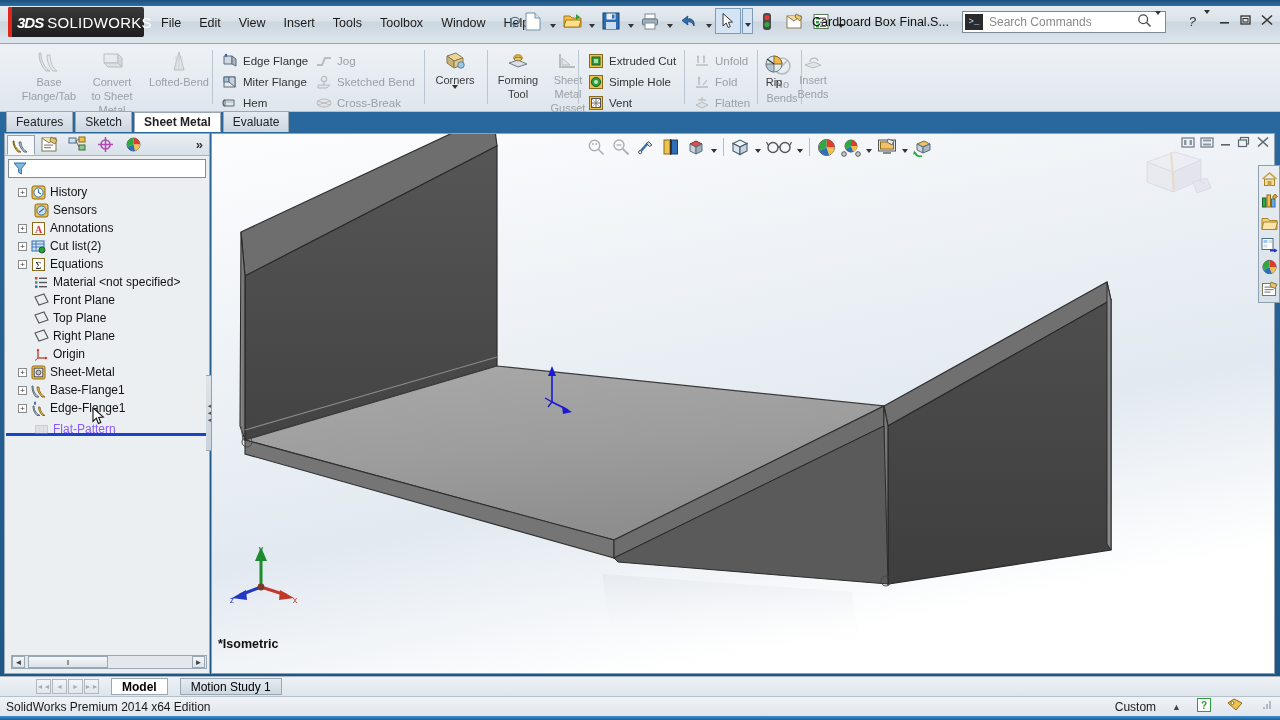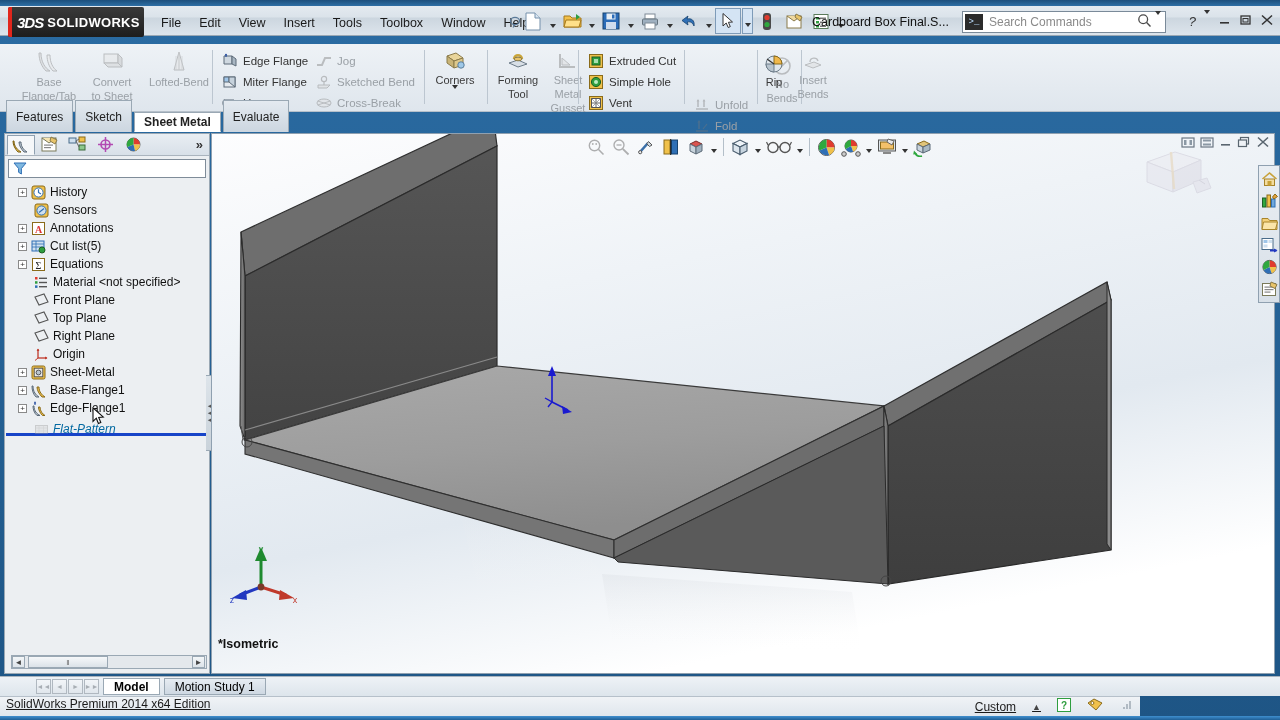--- a/index.html
+++ b/index.html
@@ -8,41 +8,41 @@
     font-family: "Liberation Sans", sans-serif;
     font-size: 12px;
     overflow: hidden;
     background: #fff;
   }
   #app { position: relative; width: 1280px; height: 720px; overflow: hidden;
          background: linear-gradient(#2b6ca3, #1e5585); }
 
   
   .titlebar {
-    position: absolute; left: 0; top: 0; width: 1280px; height: 36px;
+    position: absolute; left: 0; top: 0; width: 1280px; height: 44px;
     background: linear-gradient(#e9eef3 0%, #dbe3ea 48%, #ccd6df 52%, #dde5ec 100%);
     border-bottom: 1px solid #9aa8b4;
   }
   .title-strip-top {
     position: absolute; left:0; top:0; width:1280px; height:6px;
     background: linear-gradient(#1c4f7c, #2e6fa5);
   }
   .logo {
     position: absolute; left: 8px; top: 7px; width: 136px; height: 30px;
     background: linear-gradient(#3a3a3a, #1d1d1d);
     border-radius: 2px;
     display: flex; align-items: center; gap: 4px; padding-left: 5px;
   }
   .logo-mark {
     color: #fff; font-weight: bold; font-style: italic; font-size: 15px;
     letter-spacing: -1px; padding-left: 4px;
   }
   .logo-red { position:absolute; left:0; top:0; width:4px; height:30px;
               background:#e1261c; border-radius:2px 0 0 2px; }
-  .logo-text { color:#fff; font-size: 13px; font-weight: bold; letter-spacing: 0.3px; }
+  .logo-text { color:#fff; font-size: 15px; font-weight: normal; letter-spacing: 0.3px; }
 
   .menubar { position: absolute; left: 152px; top: 13px; display: flex; gap: 0; }
   .menubar > div {
     padding: 3px 9px; font-size: 12.5px; color: #1a1a1a; cursor: default;
   }
 
   .qat { position:absolute; left: 520px; top: 8px; display:flex; align-items:center; gap:1px; }
   .qat-btn { width: 26px; height: 26px; display:flex; align-items:center; justify-content:center;
              cursor: default; border: 1px solid transparent; }
   .qat-arrow { width: 11px; height: 26px; display:flex; align-items:flex-end;
@@ -79,21 +79,21 @@
   .big-btn.dis .lbl { color:#9aa0a6; }
   .small-item { display:flex; align-items:center; gap:5px; height:21px; padding:0 4px; cursor:default; }
   .small-item .lbl { font-size:11.5px; color:#333; white-space:nowrap; }
   .small-item.dis .lbl { color:#9aa0a6; }
   .ico { display:block; }
   .ico.dis { opacity:0.42; filter: grayscale(1); }
 
   
   .cmdtabs { position:absolute; left:6px; top:112px; height:20px; display:flex; align-items:flex-end; }
   .cmdtab {
-    height:32px; padding:0 9px; font-size:12px; color:#222;
+    height:21px; padding:0 9px; font-size:12px; color:#222;
     background: linear-gradient(#e4eaf0, #ccd6e0);
     border:1px solid #9aa8b4; border-bottom:none; margin-right:2px;
     display:flex; align-items:center; cursor:default;
   }
   .cmdtab.active { background:#fff; font-weight:bold; border-bottom:1px solid #fff; height:20px; }
 
   
   .leftpanel {
     position:absolute; left:4px; top:133px; width:206px; height:541px;
     background:#eceff2; border:1px solid #9aa8b4;
@@ -113,21 +113,21 @@
   .tree-root { display:flex; align-items:center; gap:4px; height:19px; padding-left:4px;
                border-bottom:1px solid #c8a93f; cursor:default; }
   .tnode { display:flex; align-items:center; height:18px; padding-left:12px; cursor:default;
            position:relative; }
   .texp { width:9px; height:9px; border:1px solid #8a8a8a; background:#fff; margin-right:3px;
           font-size:8px; line-height:7px; text-align:center; color:#333; flex:none; cursor:default; }
   .tdash { width:12px; height:9px; margin-right:3px; flex:none; }
   .ticon { width:16px; height:16px; margin-right:4px; flex:none; display:flex;
            align-items:center; justify-content:center; }
   .tlbl { color:#111; white-space:nowrap; }
-  .tnode.greyed .tlbl { color:#0369a1;font-style:italic; }
+  .tnode.greyed .tlbl { color:#8b5cf6; }
   .rollback { position:absolute; left:0; right:0; height:3px; background:#1744c8; }
 
   .lp-hscroll { position:absolute; left:5px; bottom:3px; width:196px; height:14px;
                 background:#e4e8ec; border:1px solid #9aa8b4; display:flex; align-items:center; }
   .hs-btn { width:13px; height:12px; display:flex; align-items:center; justify-content:center;
             background:linear-gradient(#f3f6f8,#dde4ea); border:1px solid #9aa8b4; font-size:8px; color:#444; }
   .hs-thumb { width:80px; height:12px; margin-left:3px; background:linear-gradient(#f6f8fa,#dbe2e8);
               border:1px solid #9aa8b4; display:flex; align-items:center; justify-content:center;
               font-size:8px; color:#666; }
 
@@ -172,27 +172,27 @@
   
   .bottombar {
     position:absolute; left:0; top:676px; width:1280px; height:20px;
     background: linear-gradient(#eef2f6, #dde5ec); border-top:1px solid #aab4be;
     display:flex; align-items:center;
   }
   .navbtns { display:flex; align-items:center; margin-left:36px; gap:1px; }
   .navbtn { width:15px; height:15px; border:1px solid #b0b8c0; background:linear-gradient(#f2f5f8,#e0e6ec);
             display:flex; align-items:center; justify-content:center; font-size:7px; color:#a8aeb4; }
   .btab { height:17px; padding:0 10px; font-size:12px; display:flex; align-items:center;
-          border:1px solid #9aa8b4; background:linear-gradient(#e6ecf2,#ced8e2); margin-left:4px; cursor:default;text-align:center; }
+          border:1px solid #9aa8b4; background:linear-gradient(#e6ecf2,#ced8e2); margin-left:12px; cursor:default;text-align:center; }
   .btab.active { background:#fff; font-weight:bold; }
 
   .statusbar {
-    position:absolute; left:0; top:696px; width:1140px; height:20px;
+    position:absolute; left:0; top:696px; width:1280px; height:20px;
     background: linear-gradient(#f0f3f6, #dfe6ed); border-top:1px solid #b6c0ca;
-    display:flex; font-size:12px; color:#1a1a1a;text-decoration:underline;
+    display:flex; align-items:center; font-size:12px; color:#1a1a1a;
   }
   .sb-left { margin-left:6px; }
   .sb-right { margin-left:auto; display:flex; align-items:center; gap:16px; margin-right:8px; }
   .taskbar { position:absolute; left:0; top:716px; width:1280px; height:4px;
              background: linear-gradient(#3f8fcf, #1f5f96); }
 </style>
 </head>
 <body>
 
 <div id="app">
@@ -505,21 +505,21 @@
             <rect x="3.5" y="3.5" width="9" height="9" fill="#fff" stroke="#555"></rect>
             <path d="M3.5 8 L12.5 8 M8 3.5 L8 12.5" stroke="#555" stroke-width="0.9"></path>
             <path d="M3.5 3.5 L12.5 12.5 M12.5 3.5 L3.5 12.5" stroke="#888" stroke-width="0.7"></path>
           </svg>
         <div class="lbl">Vent</div>
       </div>
     </div>
 
     <div class="rb-sep" style="left:684px;"></div>
 
-    <div style="position:absolute;left:690px;top:6px;margin-top:44px;">
+    <div style="position:absolute;left:690px;top:6px;">
       <div class="small-item dis">
         <svg class="ico dis" width="16" height="16" viewBox="0 0 16 16">
             <path d="M2 12 L14 12" stroke="#6d7c89" stroke-width="1.5"></path>
             <path d="M4 10 L4 3 M10 10 L10 3" stroke="#6d7c89" stroke-width="1.5"></path>
             <path d="M4 2 L2.6 4.4 L5.4 4.4z" fill="#6d7c89"></path>
             <path d="M10 2 L8.6 4.4 L11.4 4.4z" fill="#6d7c89"></path>
           </svg>
         <div class="lbl">Unfold</div>
       </div>
       <div class="small-item dis">
@@ -672,21 +672,21 @@
 
       <div class="tnode">
         <span class="texp">+</span>
         <span class="ticon">
           <svg width="15" height="15" viewBox="0 0 15 15">
               <rect x="1" y="2" width="12" height="10" fill="#cfe0ef" stroke="#2f6fb5"></rect>
               <path d="M1 5 L13 5 M1 8 L13 8 M5 2 L5 12" stroke="#2f6fb5" stroke-width="0.8"></path>
               <circle cx="11" cy="11" r="3" fill="#2f9e3f" stroke="#1d5f26"></circle>
             </svg>
         </span>
-        <span class="tlbl">Cut list(5)</span>
+        <span class="tlbl">Cut list(2)</span>
       </div>
 
       <div class="tnode">
         <span class="texp">+</span>
         <span class="ticon">
           <svg width="15" height="15" viewBox="0 0 15 15">
               <rect x="1.5" y="1.5" width="12" height="12" fill="#fff" stroke="#8a6b1a"></rect>
               <text x="7.5" y="11.5" font-size="10" font-family="Liberation Serif, serif" fill="#222" text-anchor="middle">Σ</text>
             </svg>
         </span>

